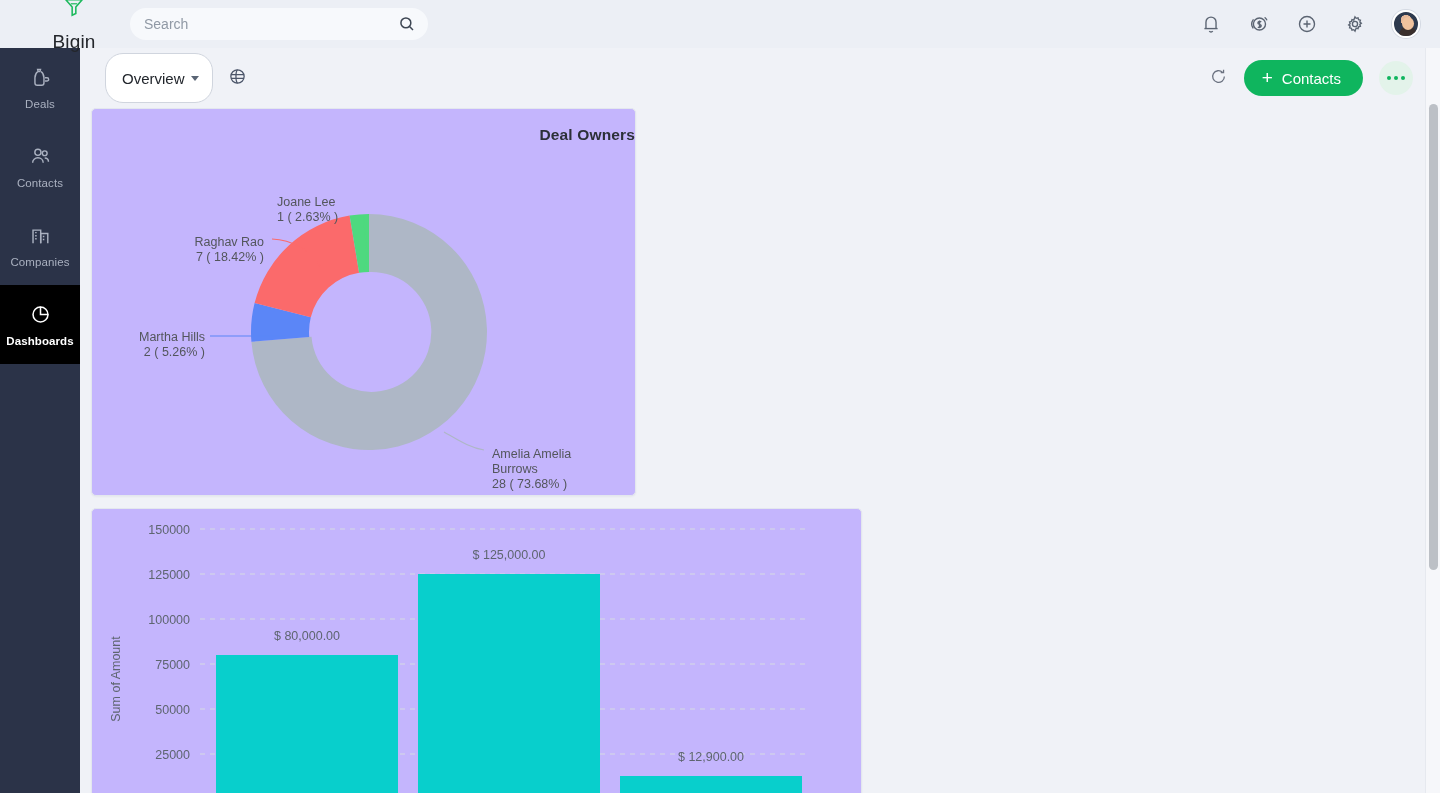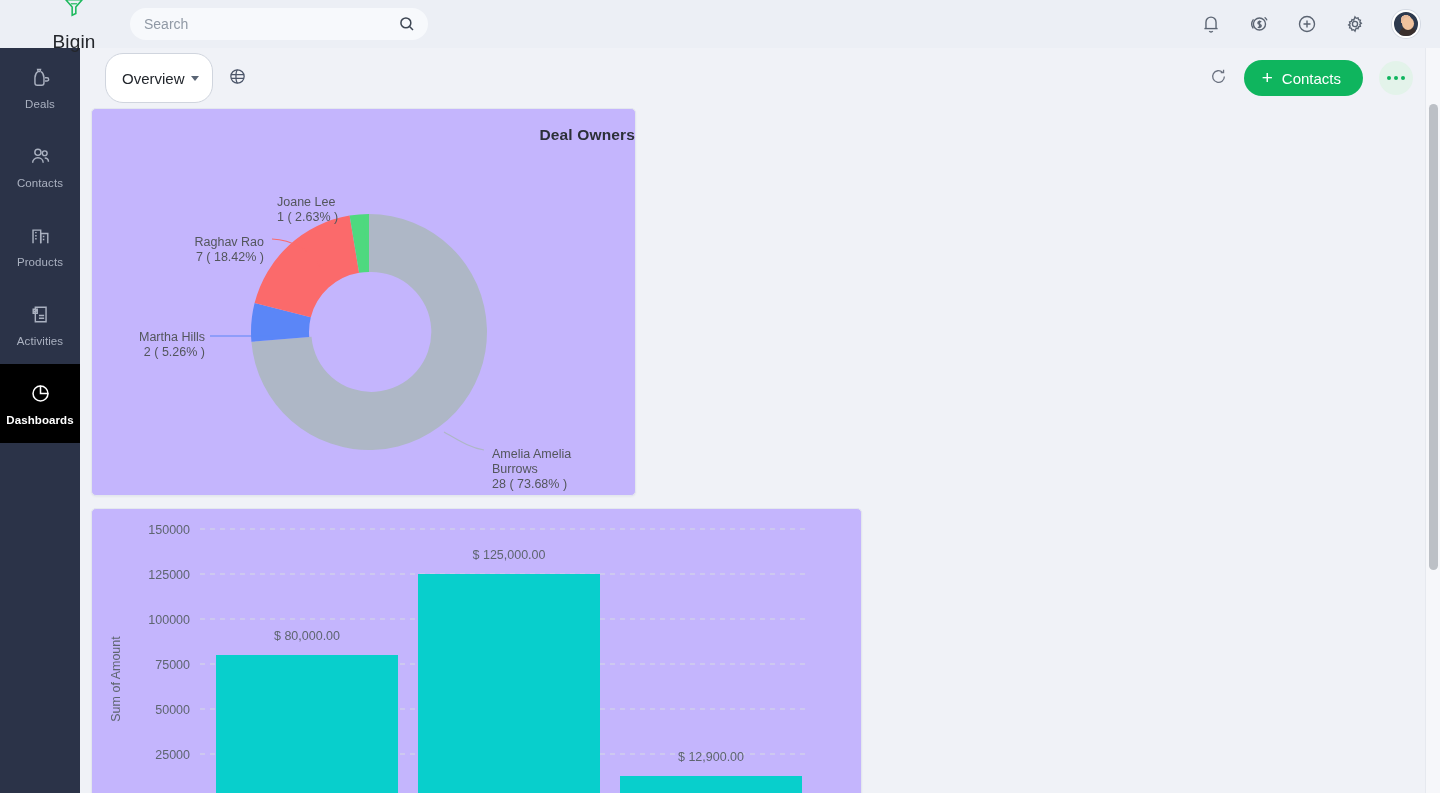--- a/index.html
+++ b/index.html
@@ -201,32 +201,21 @@
       <span class="slabel">Contacts</span>
     </div>
     <div class="side-item">
       <span>
         <svg width="23" height="23" viewBox="0 0 24 24" fill="none" stroke="currentColor" stroke-width="1.5">
           <path d="M4.2 20V6.4h8V20"></path>
             <path d="M12.2 20V10h7.4v10"></path>
           <path d="M6.4 9h1.6M6.4 12.2h1.6M6.4 15.4h1.6M14.4 13h1.6M14.4 16.2h1.6"></path>
         </svg>
       </span>
-      <span class="slabel">Products</span>
-    </div>
-    <div class="side-item">
-      <span>
-        <svg width="23" height="23" viewBox="0 0 24 24" fill="none" stroke="currentColor" stroke-width="1.5">
-          <path d="M6.6 4.5h11.2v15H6.6z"></path>
-            <path d="M4.4 6.6h4.2v4.2H4.4z" fill="none"></path>
-          <path d="M10.4 13h5.4M10.4 16h5.4"></path>
-            <path d="M5.2 8.4l1.3 1.3 2.3-2.6"></path>
-        </svg>
-      </span>
-      <span class="slabel">Activities</span>
+      <span class="slabel">Companies</span>
     </div>
     <div class="side-item active">
       <span>
         <svg width="23" height="23" viewBox="0 0 24 24" fill="none" stroke="currentColor" stroke-width="1.6">
           <path d="M12 4.2a7.8 7.8 0 1 0 7.8 7.8"></path>
             <path d="M12 12V4.2A7.8 7.8 0 0 1 19.8 12z"></path>
         </svg>
       </span>
       <span class="slabel">Dashboards</span>
     </div>

